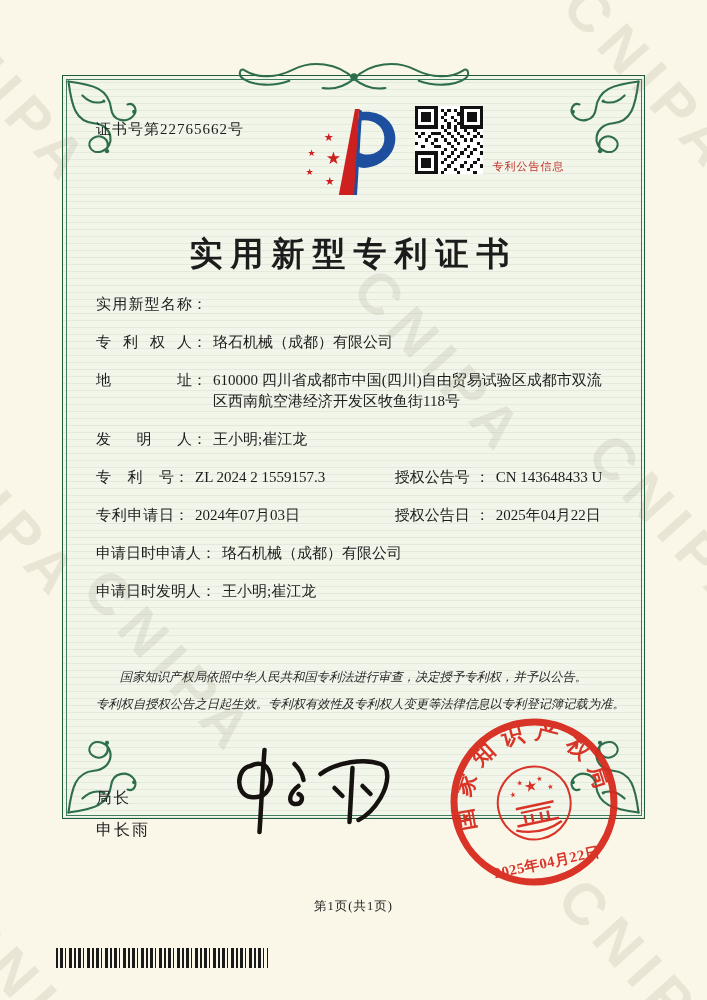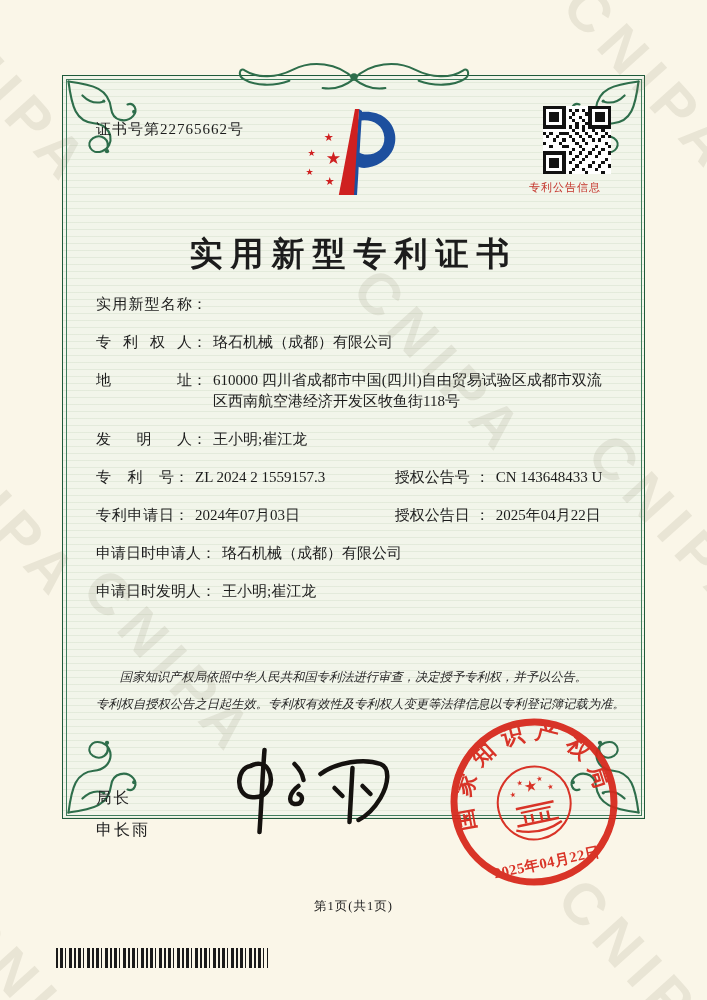--- a/index.html
+++ b/index.html
@@ -31,21 +31,21 @@
   .corner.tl{left:3px;top:3px;transform:scale(1,-1);}
   .corner.tr{right:3px;top:3px;transform:scale(-1,-1);}
   .corner.bl{left:3px;bottom:3px;}
   .corner.br{right:3px;bottom:3px;transform:scale(-1,1);}
   .top-orn{position:absolute;left:50%;top:-20px;width:240px;height:42px;transform:translateX(-50%);z-index:2;}
   
   .content{position:relative;z-index:3;padding:30px 33px 0 33px;height:100%;box-sizing:border-box;}
   .hdr{display:flex;align-items:flex-start;height:118px;}
   .certno{flex:1;font-size:15px;letter-spacing:1px;padding-top:14px;}
   .logo{width:122px;height:96px;flex:0 0 auto;}
-  .qrcol{flex:1;display:flex;flex-direction:column;align-items:flex-end;}
+  .qrcol{flex:1;display:flex;flex-direction:row;align-items:flex-end;}
   .qr{width:68px;height:68px;background:#fff;}
   .qrcap{width:92px;text-align:center;margin-top:6px;font-size:11px;color:#c4332a;letter-spacing:1px;}
   .title{
     text-align:center;margin-top:8px;font-size:33px;font-weight:bold;
     letter-spacing:8px;height:44px;line-height:44px;
   }
   
   .fields{margin-top:18px;font-size:15px;}
   .frow{display:flex;margin-bottom:17px;line-height:21px;}
   .lbl{display:inline-block;width:96px;text-align:justify;text-align-last:justify;flex:0 0 auto;}

